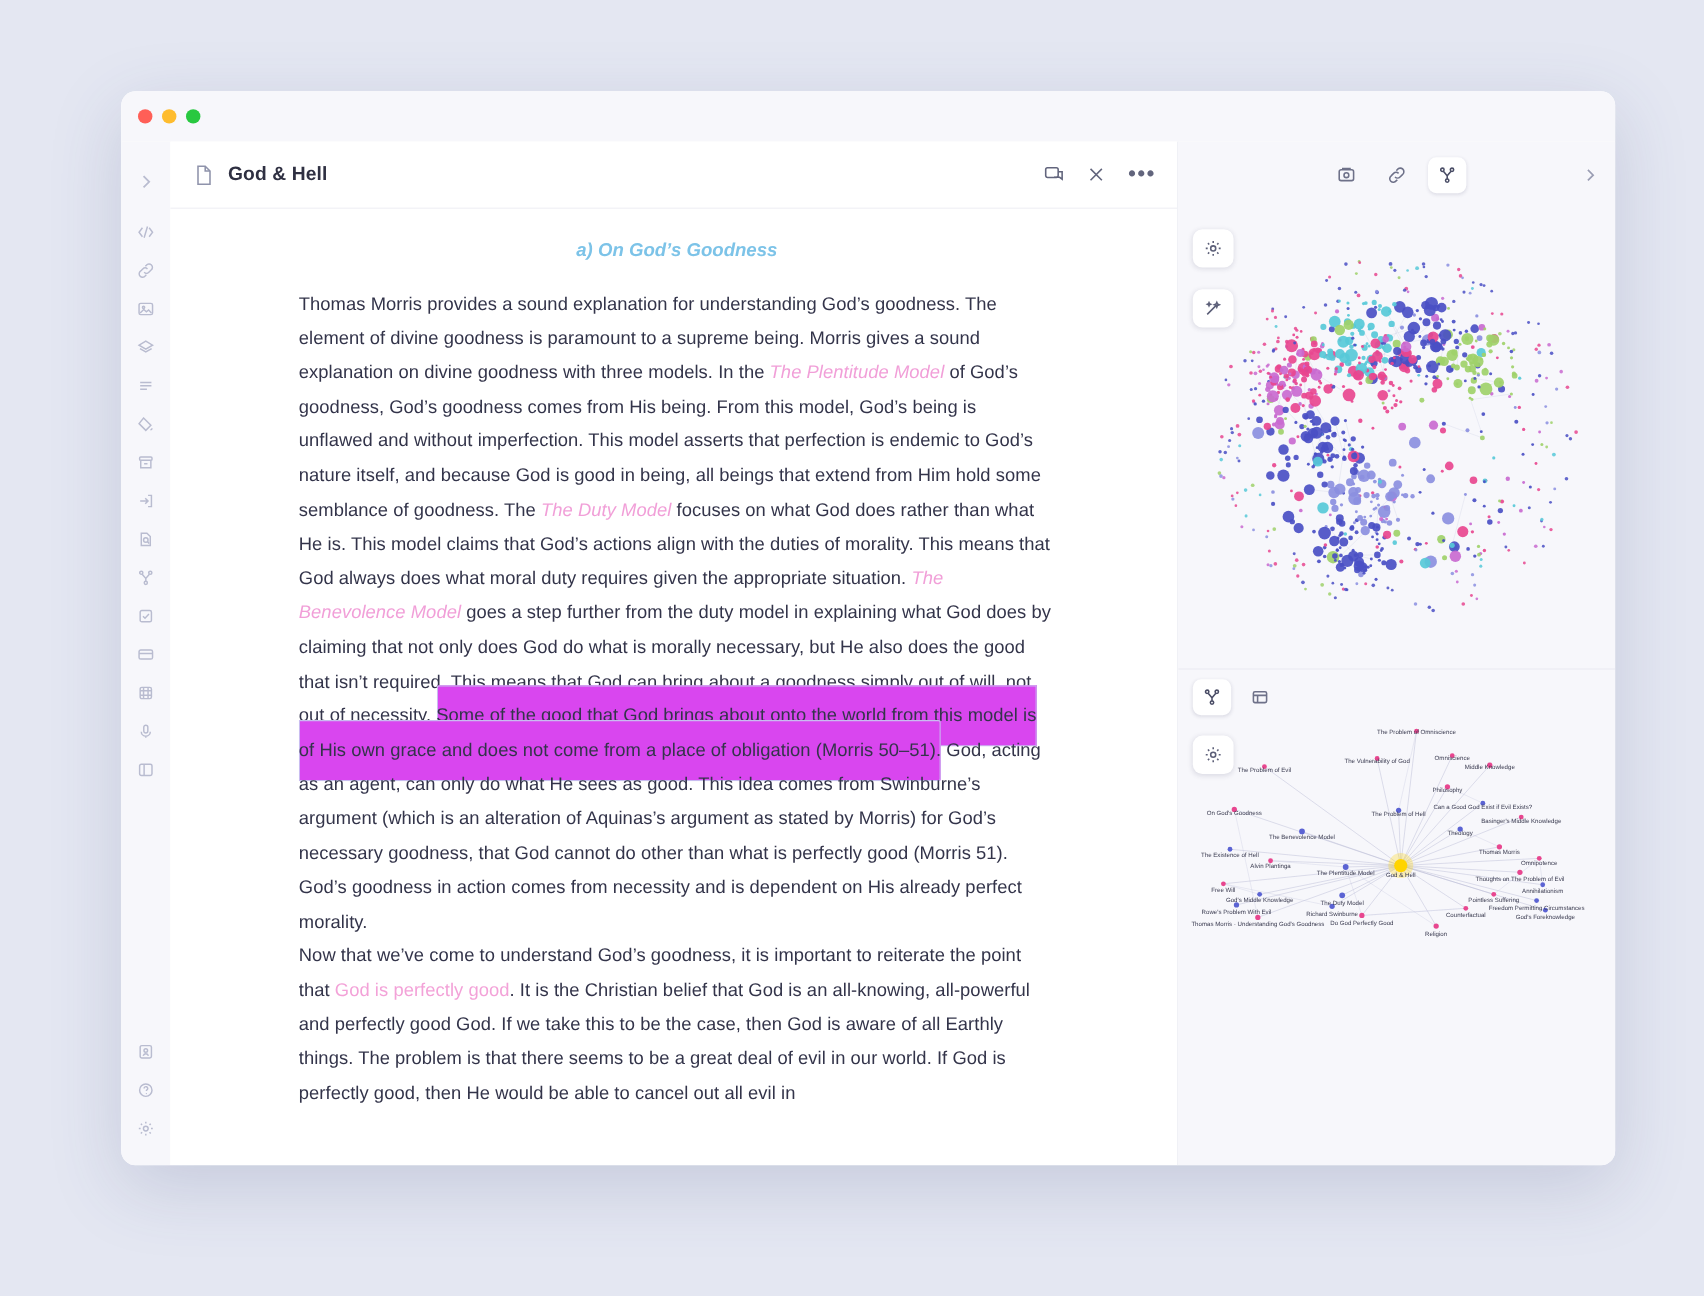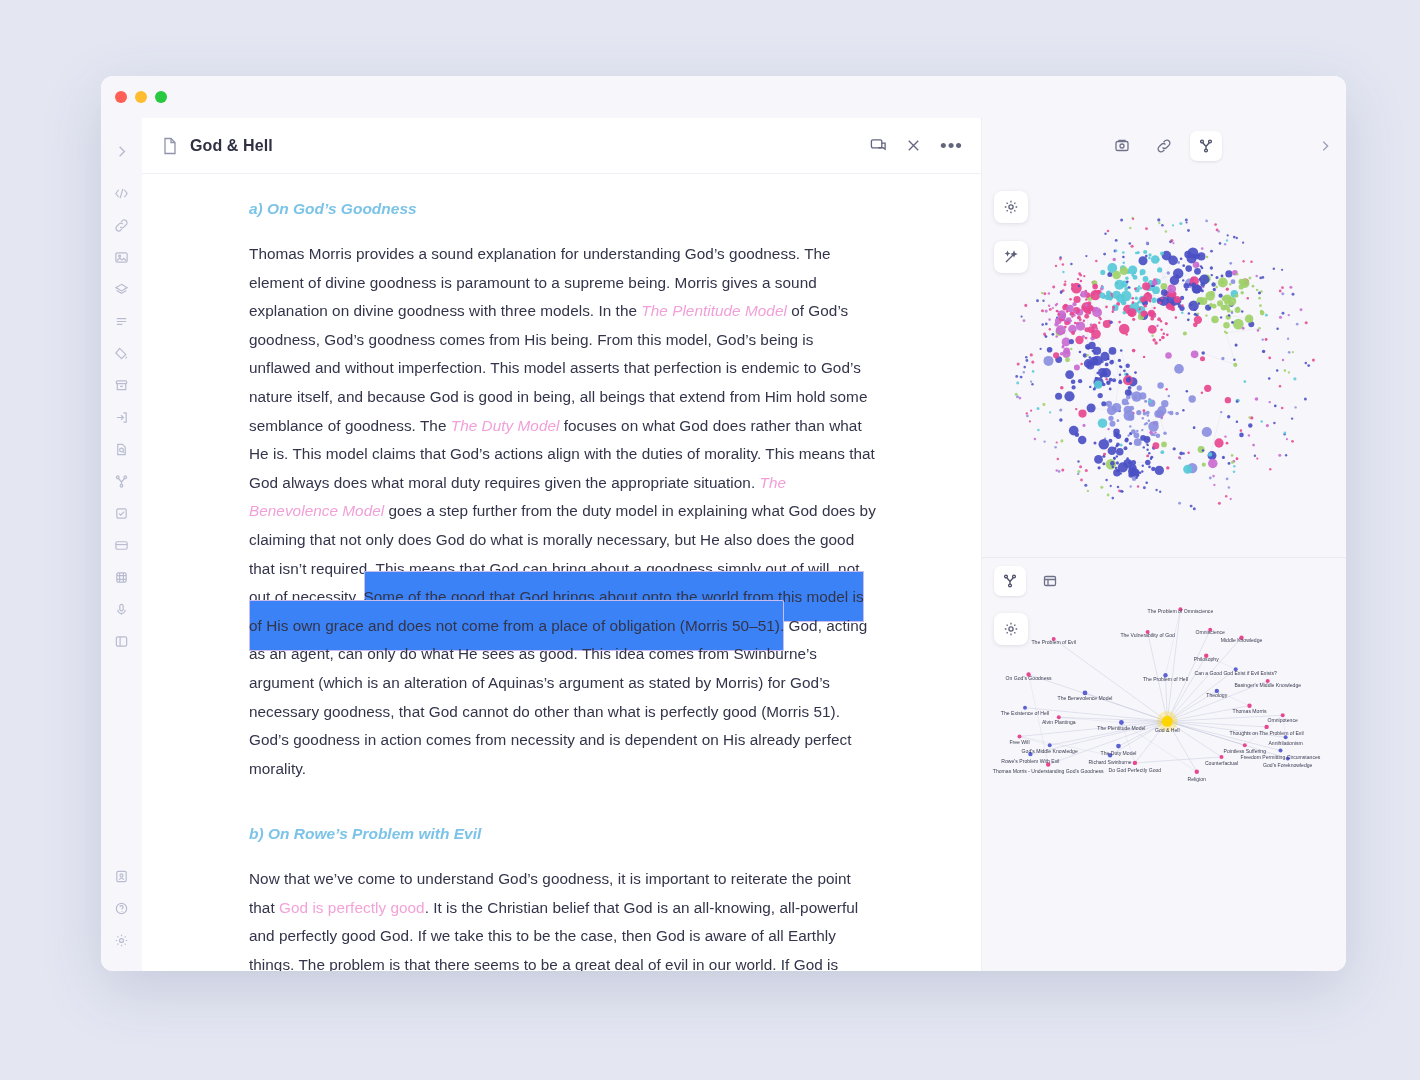--- a/index.html
+++ b/index.html
@@ -118,33 +118,34 @@
   }
   .doc-body {
     max-width: 630px;
   }
   .sec-head {
     font-size: 15.5px;
     font-style: italic;
     font-weight: 600;
     color: #7cc3e8;
     margin: 0 0 22px 0;
+    text-align: center;
   }
   .sec-head.second { margin-top: 42px; }
   p.para {
     font-size: 15.3px;
     line-height: 28.6px;
     color: #33344a;
     margin: 0 0 0 0;
     letter-spacing: 0.05px;
   }
   .link-pink { color: #f19fd8; font-style: italic; }
   .link-pink2 { color: #f3a2d8; margin-top: 16px; }
   .hl {
-    background: #3b82f6;
+    background: #d946ef;
     box-shadow: 0 0 0 1px #c9bcf0 inset;
     border-radius: 2px;
     padding: 17px 0;
     margin-top: 24px;
   }
 
   
   .right-panel {
     width: 364px;
     flex: 0 0 auto;
@@ -386,21 +387,20 @@
         </div>
       </div>
 
       <div class="doc-scroll">
         <div class="doc-body">
           <h3 class="sec-head">a) On God’s Goodness</h3>
           <p class="para">
             <span>Thomas Morris provides a sound explanation for understanding God’s goodness. The element of divine goodness is paramount to a supreme being. Morris gives a sound explanation on divine goodness with three models. In the </span><span class="link-pink">The Plentitude Model</span><span> of God’s goodness, God’s goodness comes from His being. From this model, God’s being is unflawed and without imperfection. This model asserts that perfection is endemic to God’s nature itself, and because God is good in being, all beings that extend from Him hold some semblance of goodness. The </span><span class="link-pink">The Duty Model</span><span> focuses on what God does rather than what He is. This model claims that God’s actions align with the duties of morality. This means that God always does what moral duty requires given the appropriate situation. </span><span class="link-pink">The Benevolence Model</span><span> goes a step further from the duty model in explaining what God does by claiming that not only does God do what is morally necessary, but He also does the good that isn’t required. This means that God can bring about a goodness simply out of will, not out of necessity. </span><span class="hl">Some of the good that God brings about onto the world from this model is of His own grace and does not come from a place of obligation (Morris 50–51).</span><span> God, acting as an agent, can only do what He sees as good. This idea comes from Swinburne’s argument (which is an alteration of Aquinas’s argument as stated by Morris) for God’s necessary goodness, that God cannot do other than what is perfectly good (Morris 51). God’s goodness in action comes from necessity and is dependent on His already perfect morality.</span>
           </p>
 
-          <h3 class="sec-head second">b) On Rowe’s Problem with Evil</h3>
           <p class="para">
             <span>Now that we’ve come to understand God’s goodness, it is important to reiterate the point that </span><span class="link-pink2">God is perfectly good</span><span>. It is the Christian belief that God is an all-knowing, all-powerful and perfectly good God. If we take this to be the case, then God is aware of all Earthly things. The problem is that there seems to be a great deal of evil in our world. If God is perfectly good, then He would be able to cancel out all evil in</span>
           </p>
         </div>
       </div>
     </div>
 
     <div class="right-panel">
 
       <div class="rp-toolbar">

